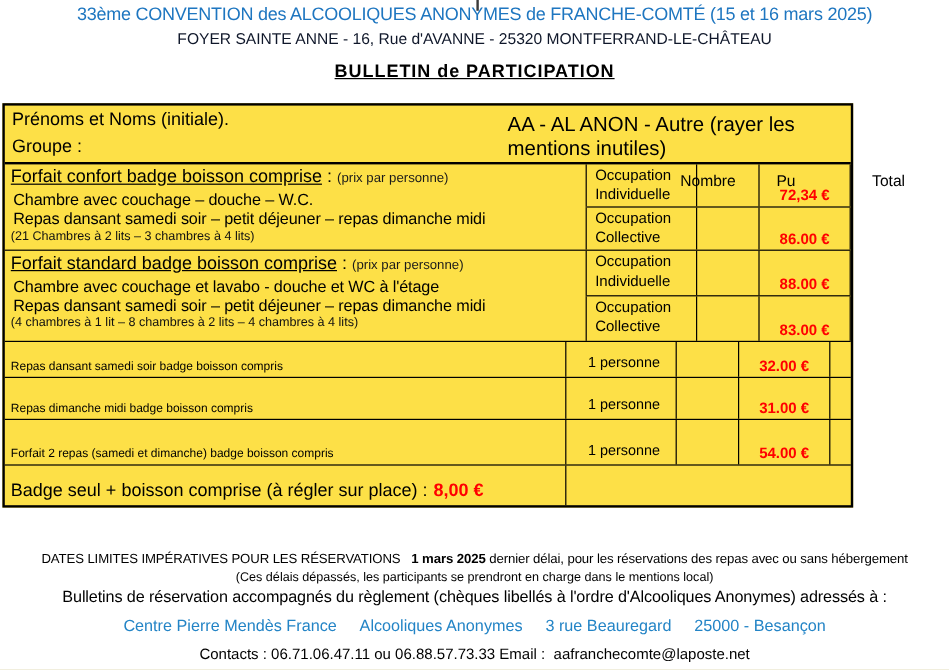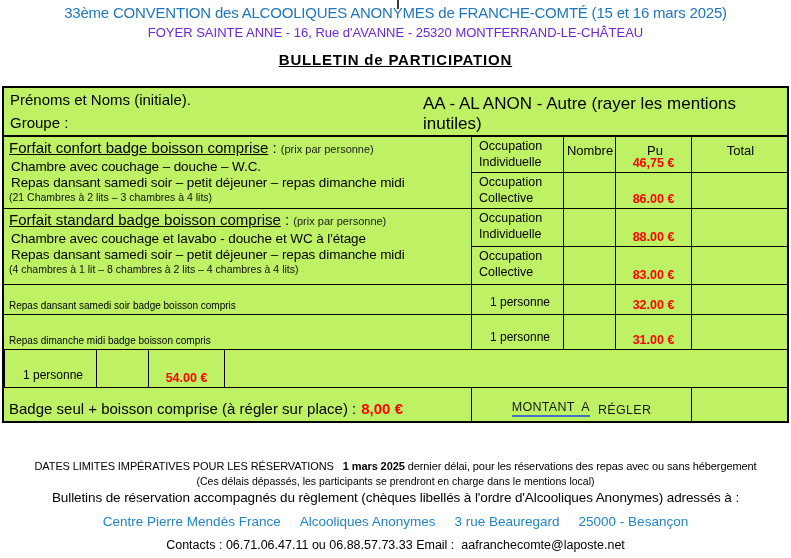--- a/index.html
+++ b/index.html
@@ -7,26 +7,26 @@
   .sheet {
     position:relative; width:791px; height:558px; background:#ffffff;
     font-family:"Liberation Sans","DejaVu Sans",sans-serif; color:#000;
     overflow:hidden; margin:0 auto;
   }
   .cursor-mark { position:absolute; left:397px; top:0; width:2px; height:9px; background:#3a3a3a; }
 
   .title1 { position:absolute; top:4px; left:0; right:0; text-align:center;
             font-size:15px; font-weight:500; color:#1E76C0; letter-spacing:-0.2px; }
   .title2 { position:absolute; top:25px; left:0; right:0; text-align:center;
-            font-size:13px; font-weight:500; color:#6d28d9; }
+            font-size:13px; font-weight:500; color:#0f172a; }
   .doc-title { position:absolute; top:51px; left:0; right:0; text-align:center;
             font-size:15px; font-weight:600; letter-spacing:0.8px; text-decoration:underline; }
 
-  .form-table { position:absolute; left:2px; top:86px; width:787px;
-            border:2px solid #000; display:flex; flex-direction:column; background:#bef264; }
+  .form-table { position:absolute; left:2px; top:86px; width:709px;
+            border:2px solid #000; display:flex; flex-direction:column; background:#fde047; }
 
   .hdr-row { position:relative; height:49px; border-bottom:2px solid #000; }
   .hdr-names  { position:absolute; left:6px;  top:3px;  font-size:15px; }
   .hdr-aa     { position:absolute; left:419px; top:6px; font-size:17px; }
   .hdr-groupe { position:absolute; left:6px;  top:26px; font-size:15px; }
   .hdr-col { position:absolute; top:26px; text-align:center; font-size:13px;margin-top:29px; }
   .hdr-nombre { left:556px; width:60px; }
   .hdr-pu     { left:612px; width:78px; }
   .hdr-total  { left:688px; width:97px; }
 
@@ -34,21 +34,21 @@
   .block-row.b1 { height:71px; }
   .block-row.b2 { height:76px; border-top:1px solid #000; }
   .desc { width:467px; padding:1px 0 0 5px; }
   .b-title { font-size:15px; line-height:19px; white-space:nowrap; }
   .b-title .u { text-decoration:underline; }
   .b-title .colon { white-space:pre; }
   .b-title .note { font-size:11px; color:#1a1a1a; }
   .b-line { font-size:13.5px; line-height:16px; padding-left:2px; letter-spacing:-0.1px; white-space:nowrap; }
   .b-foot { font-size:10.5px; line-height:13px; color:#111; }
   .r-side { flex:1; display:flex; flex-direction:column; }
-  .sub-row { flex:1; display:flex; }
+  .sub-row { flex:1; display:flex;margin-left:17px; }
   .sub-row + .sub-row { border-top:1px solid #000; }
   .occ-cell { width:92px; border-left:1px solid #000; padding:1px 0 0 7px;
               font-size:12.5px; line-height:16px; white-space:pre-line; }
   .nb-cell  { width:52px; border-left:1px solid #000; }
   .pu-cell  { width:76px; border-left:1px solid #000; display:flex; align-items:flex-end;
               justify-content:center; padding-bottom:2px; color:#FF0000; font-weight:bold; font-size:12.5px; }
   .tot-cell { flex:1; border-left:1px solid #000; }
 
   .meal-row { display:flex; border-top:1px solid #000; }
   .meal-row.m1 { height:30px; } .meal-row.m2 { height:35px; } .meal-row.m3 { height:38px; }
@@ -104,21 +104,21 @@
         </div>
         <div class="b-line">Chambre avec couchage – douche – W.C.</div>
         <div class="b-line">Repas dansant samedi soir – petit déjeuner – repas dimanche midi</div>
         <div class="b-foot">(21 Chambres à 2 lits – 3 chambres à 4 lits)</div>
       </div>
       <div class="r-side">
         <div class="sub-row">
           <div class="occ-cell">Occupation
 Individuelle</div>
           <div class="nb-cell"></div>
-          <div class="pu-cell">46,75 €</div>
+          <div class="pu-cell">72,34 €</div>
           <div class="tot-cell"></div>
         </div>
         <div class="sub-row">
           <div class="occ-cell">Occupation
 Collective</div>
           <div class="nb-cell"></div>
           <div class="pu-cell">86.00 €</div>
           <div class="tot-cell"></div>
         </div>
       </div>
@@ -161,34 +161,31 @@
 
     <div class="meal-row m2">
       <div class="s-label">Repas dimanche midi badge boisson compris</div>
       <div class="occ-cell unit-cell">1 personne</div>
       <div class="nb-cell"></div>
       <div class="pu-cell">31.00 €</div>
       <div class="tot-cell"></div>
     </div>
 
     <div class="meal-row m3">
+      <div class="s-label">Forfait 2 repas (samedi et dimanche) badge boisson compris</div>
       <div class="occ-cell unit-cell">1 personne</div>
       <div class="nb-cell"></div>
       <div class="pu-cell">54.00 €</div>
       <div class="tot-cell"></div>
     </div>
 
     <div class="badge-row">
       <div class="badge-label">
         <span>Badge seul + boisson comprise (à régler sur place) :</span>
         <span class="badge-price">8,00 €</span>
-      </div>
-      <div class="montant-cell">
-        <span class="montant-u">MONTANT  A</span>
-        <span class="montant-r">RÉGLER</span>
       </div>
       <div class="badge-total"></div>
     </div>
 
   </div>
 
   <div class="f-dates">
     <span>DATES LIMITES IMPÉRATIVES POUR LES RÉSERVATIONS</span><span class="bold">1 mars 2025</span><span>dernier délai, pour les réservations des repas avec ou sans hébergement</span>
   </div>
   <div class="f-delay">(Ces délais dépassés, les participants se prendront en charge dans le mentions local)</div>

